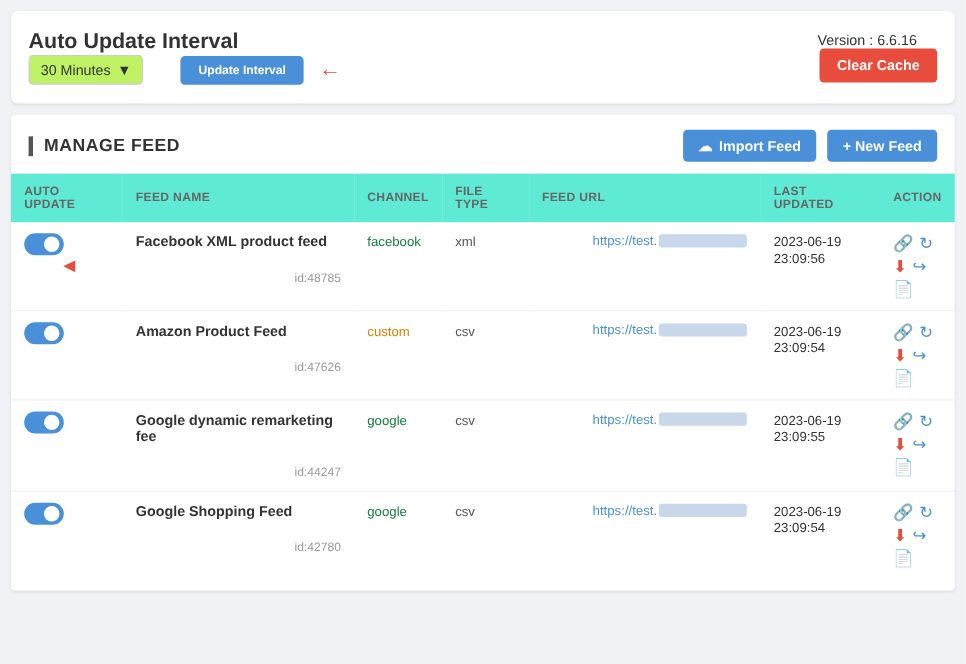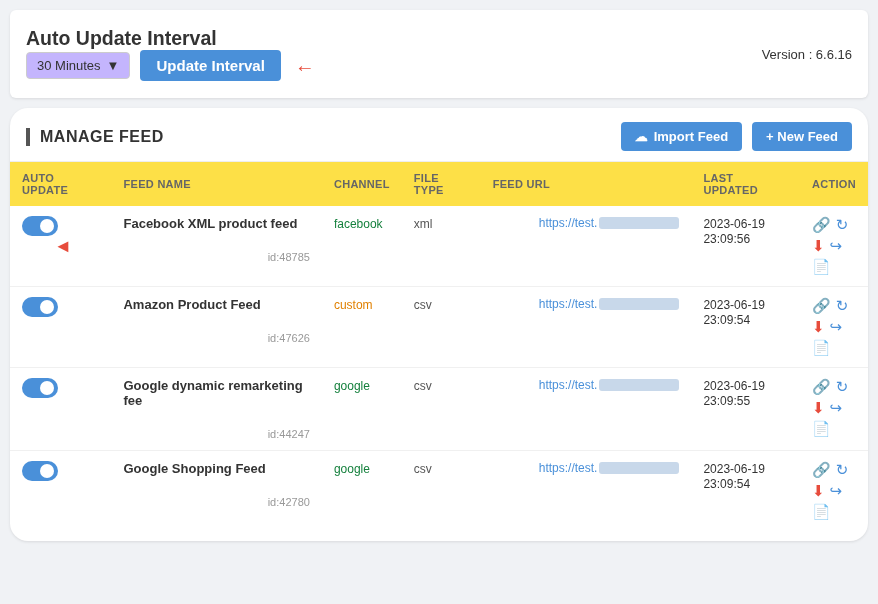--- a/index.html
+++ b/index.html
@@ -25,36 +25,37 @@
       display: flex;
       align-items: center;
       gap: 10px;
     }
 
     .interval-select {
       border: 1px solid #ccc;
       border-radius: 4px;
       padding: 5px 10px;
       font-size: 13px;
-      background: #c4b5fd;
+      background: #bef264;
       cursor: pointer;
       display: flex;
       align-items: center;
       gap: 6px;
     }
 
     .btn-update {
       background: #4a90d9;
       color: #fff;
       border: none;
       border-radius: 4px;
       padding: 7px 16px;
-      font-size: 15px;
+      font-size: 11px;
       font-weight: 600;
       cursor: pointer;
+      margin-left: 24px;
     }
 
     .arrow-indicator {
       color: #e74c3c;
       font-size: 20px;
       font-weight: bold;
       margin-left: 4px;
     }
 
     .btn-clear-cache {
@@ -64,21 +65,21 @@
       border-radius: 4px;
       padding: 8px 16px;
       font-size: 13px;
       font-weight: 600;
       cursor: pointer;
       margin-left: 20px;
     }
 
     .main-card {
       background: #fff;
-      border-radius: 18px;
+      border-radius: 4px;
       margin: 10px;
       padding: 0;
       box-shadow: 0 1px 3px rgba(0,0,0,0.1);
     }
 
     .manage-feed-header {
       display: flex;
       align-items: center;
       justify-content: space-between;
       padding: 14px 16px 10px 16px;
@@ -129,21 +130,21 @@
     .table-container {
       padding: 0 0 10px 0;
     }
 
     table {
       width: 100%;
       border-collapse: collapse;
     }
 
     thead tr {
-      background: #fde047;
+      background: #5eead4;
     }
 
     thead th {
       padding: 10px 12px;
       font-size: 11px;
       font-weight: 700;
       color: #666;
       text-align: left;
       letter-spacing: 0.3px;
     }
@@ -273,20 +274,21 @@
       <div class="interval-select">
         <span>30 Minutes</span>
         <span>▼</span>
       </div>
       <button class="btn-update">Update Interval</button>
       <span class="arrow-indicator">←</span>
     </div>
   </div>
   <div style="display:flex;align-items:center;flex-direction:column;">
     <span>Version : 6.6.16</span>
+    <button class="btn-clear-cache">Clear Cache</button>
   </div>
 </div>
 
 <div class="main-card">
   <div class="manage-feed-header">
     <h2 class="manage-feed-title">MANAGE FEED</h2>
     <div class="header-actions">
       <button class="btn-import">
         <span>☁</span>
         <span>Import Feed</span>

